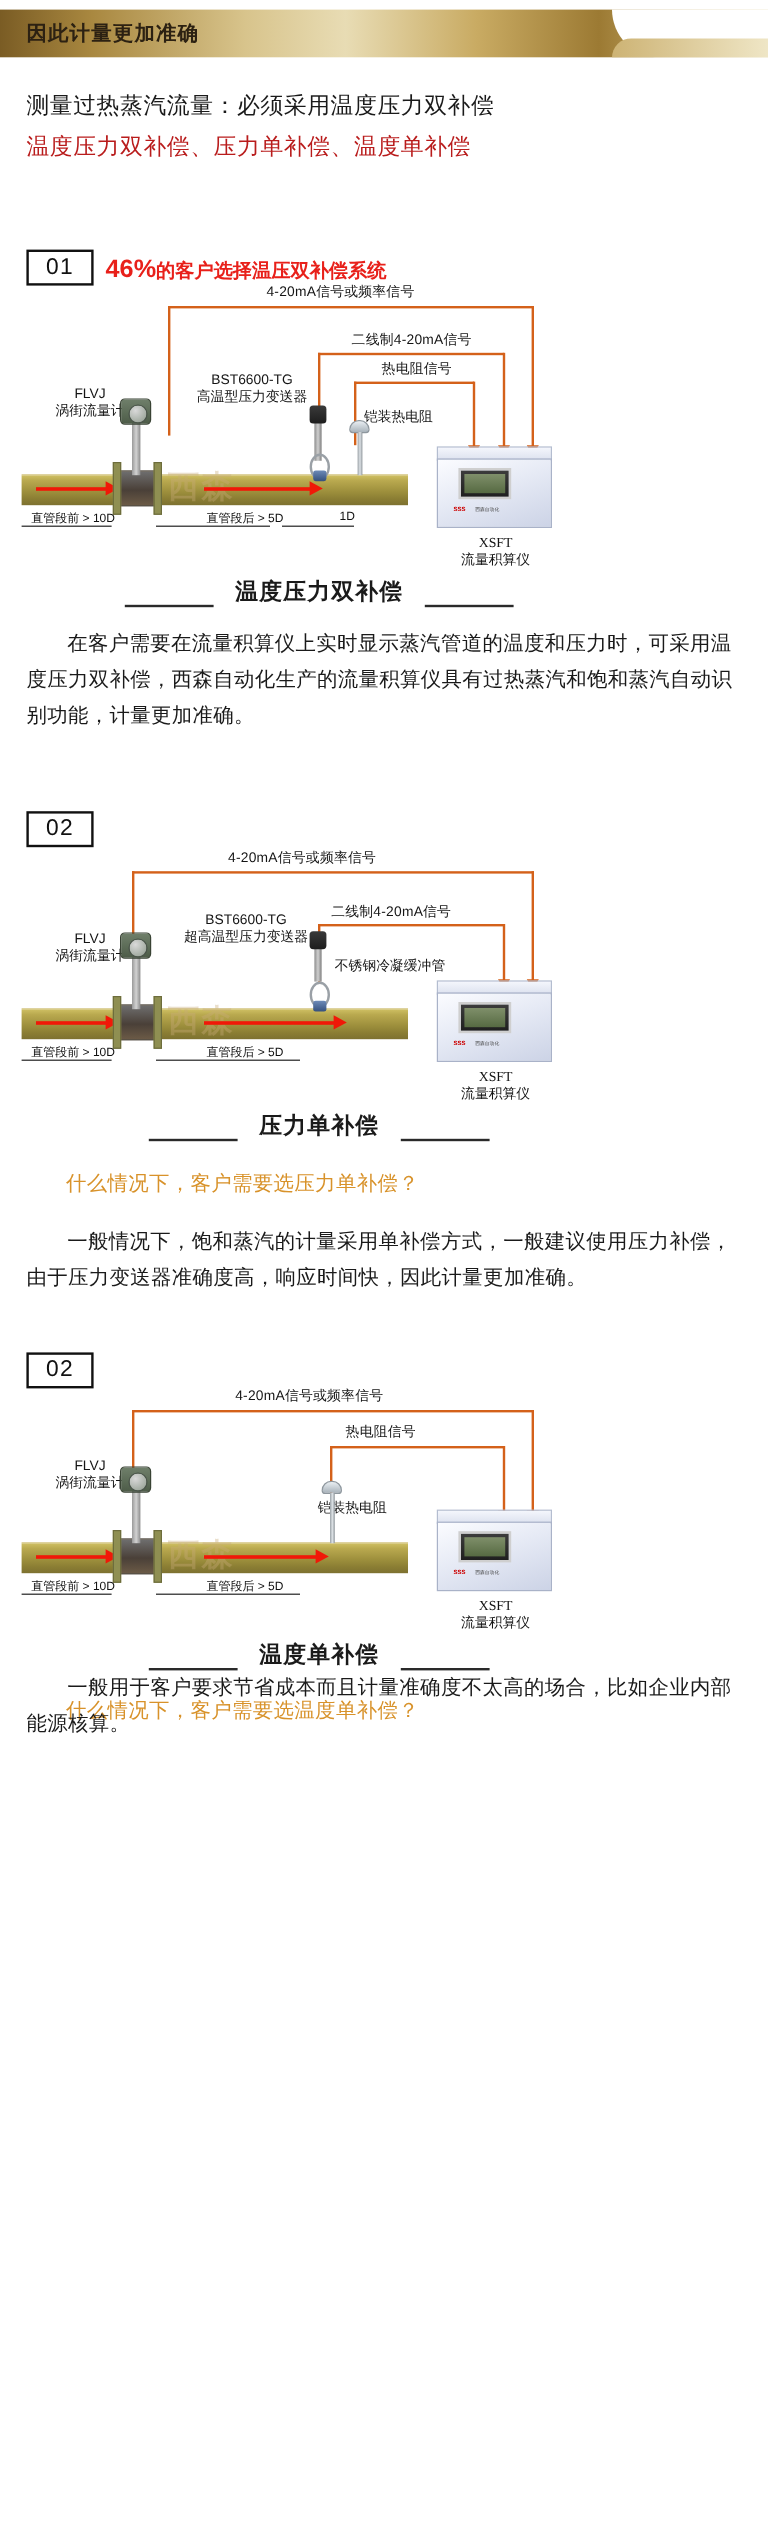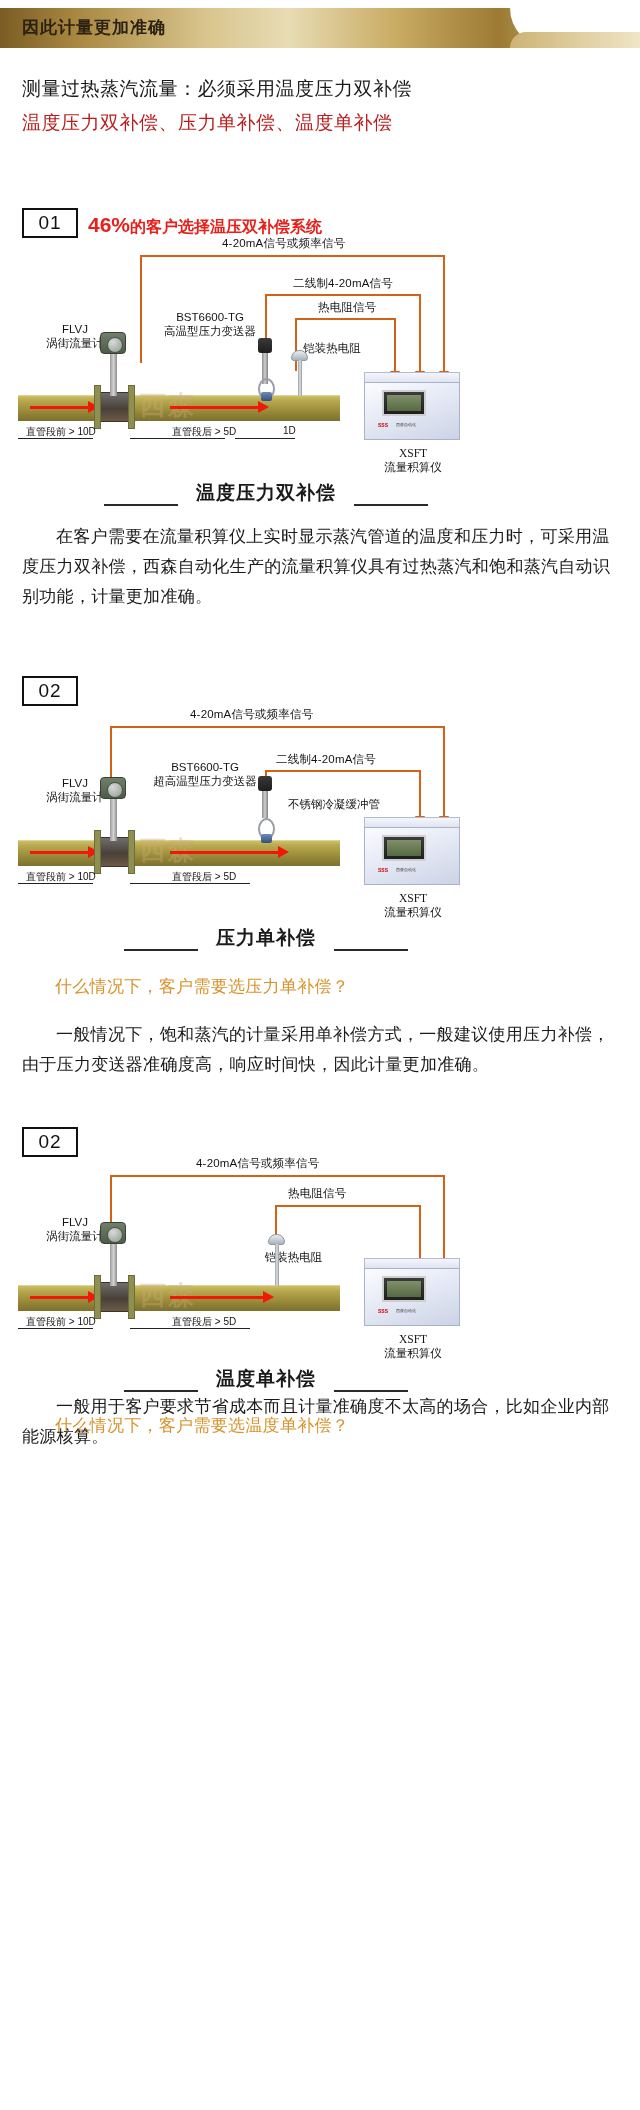--- a/index.html
+++ b/index.html
@@ -346,21 +346,21 @@
   <div class="arrow-down" style="left:415px; top:816px;"></div>
 
   <div class="dev-label" style="left:45px; top:776px; width:60px;">
     <div>FLVJ</div>
     <div>涡街流量计</div>
   </div>
   <div class="dev-label" style="left:140px; top:760px; width:130px;">
     <div>BST6600-TG</div>
     <div>超高温型压力变送器</div>
   </div>
-  <div class="dev-label" style="left:270px; top:798px; width:110px; text-align:right;font-family:Liberation Mono, monospace;">不锈钢冷凝缓冲管</div>
+  <div class="dev-label" style="left:270px; top:798px; width:110px; text-align:center;">不锈钢冷凝缓冲管</div>
 
   <div class="pipe" style="left:18px; top:840px; width:322px;"></div>
   <div class="watermark" style="left:140px; top:833px;">西森</div>
   <div class="pipe-arrow-line" style="left:30px; top:851px; width:60px;"></div>
   <div class="pipe-arrow-head" style="left:88px; top:846px;"></div>
   <div class="pipe-arrow-line" style="left:170px; top:851px; width:110px;"></div>
   <div class="pipe-arrow-head" style="left:278px; top:846px;"></div>
 
   <div class="meter-body" style="left:98px; top:837px; width:32px; height:30px;"></div>
   <div class="flange" style="left:94px; top:830px; height:44px;"></div>

